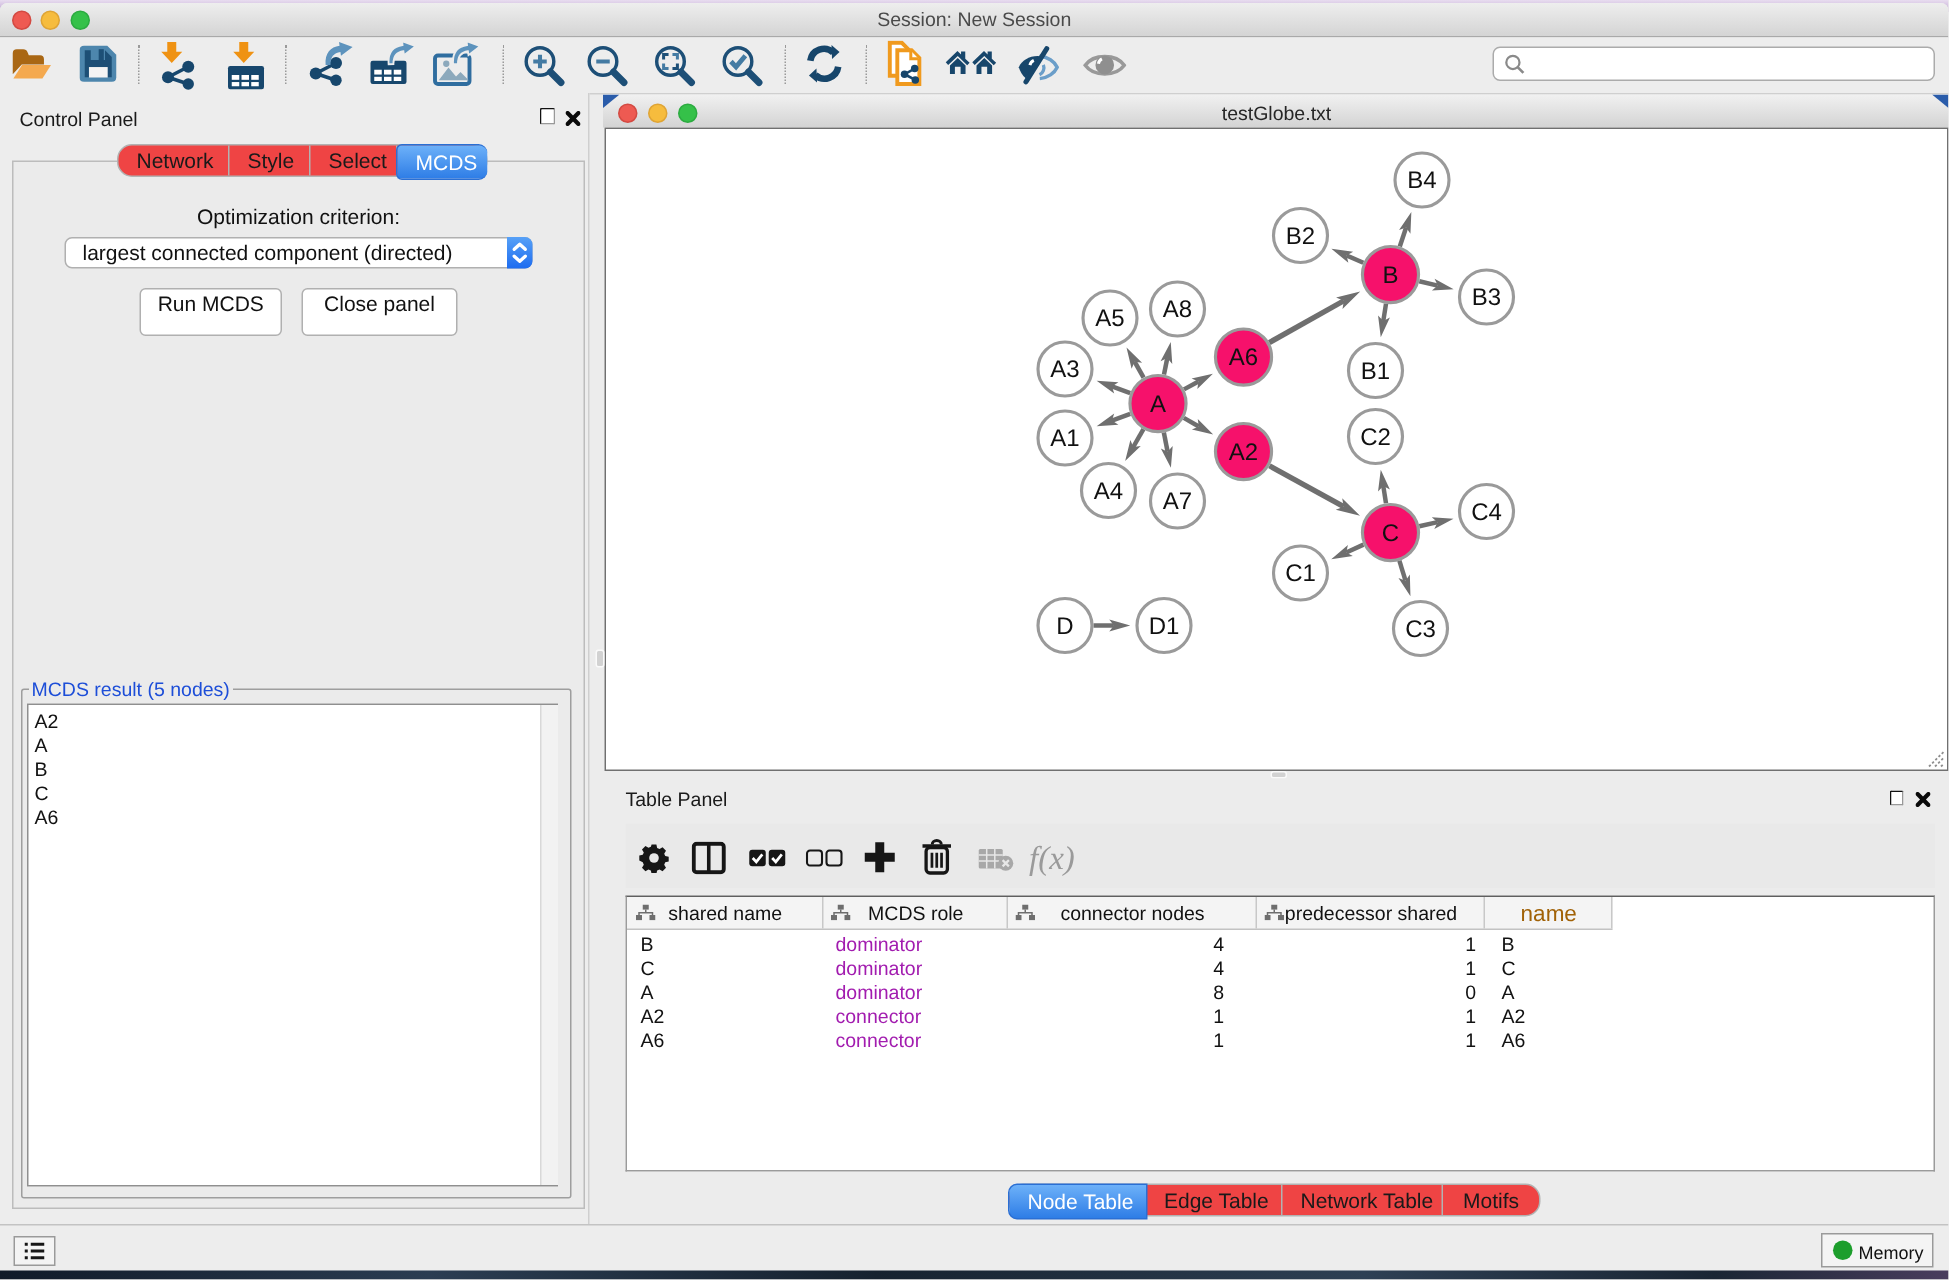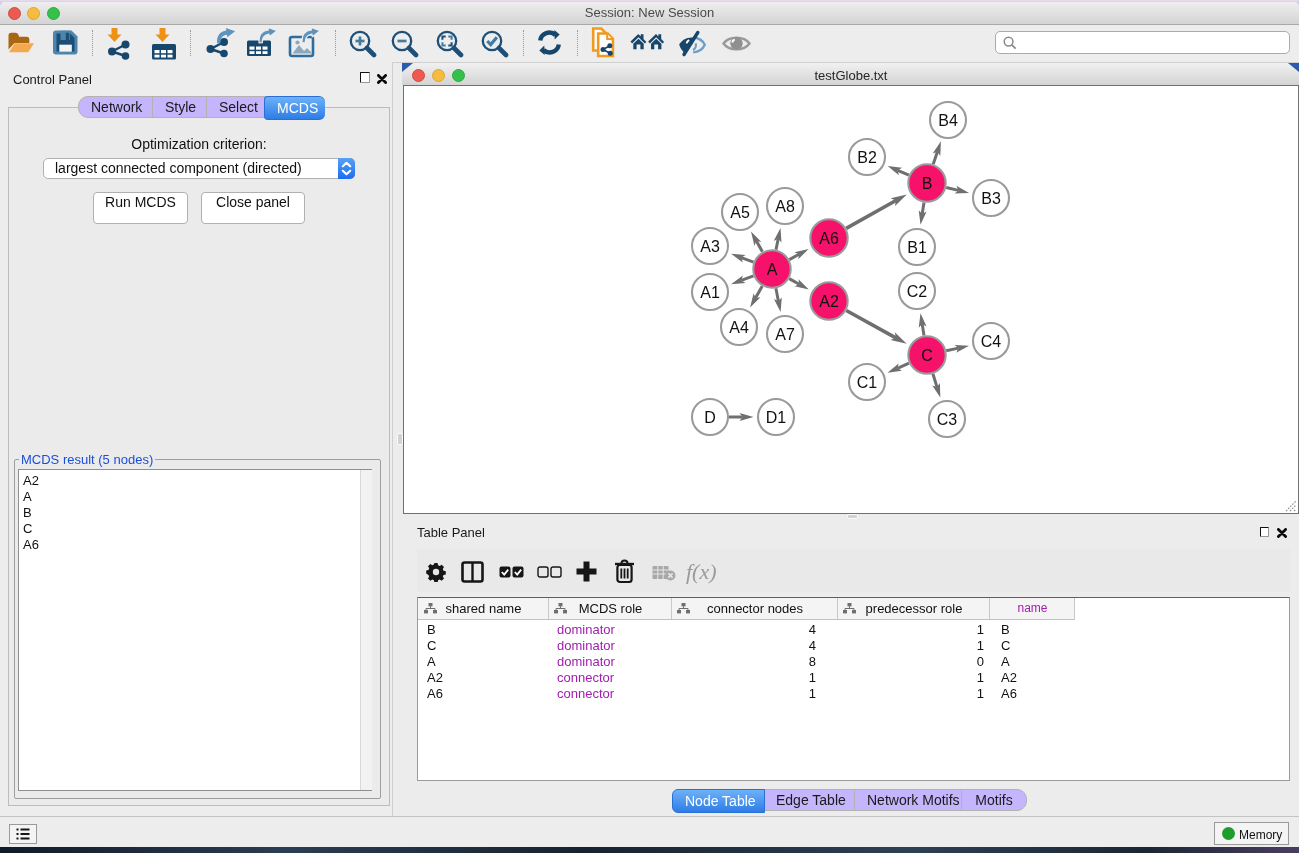--- a/index.html
+++ b/index.html
@@ -1,20 +1,20 @@
 <!DOCTYPE html>
 <html><head><meta charset="utf-8">
 <style>
   html,body{margin:0;padding:0;}
   body{width:1299px;height:853px;position:relative;overflow:hidden;
        font-family:"Liberation Sans",sans-serif;background:#ececec;}
   .abs{position:absolute;}
   .sep{position:absolute;top:30px;height:26px;width:0;border-left:1px dotted #9a9a9a;}
   .light{width:11px;height:11px;border-radius:50%;position:absolute;top:7px;}
-  .tabgrp{position:absolute;display:flex;height:22px;background:#c4b5fd;border:1px solid #b2b2b2;
+  .tabgrp{position:absolute;display:flex;height:22px;background:#ef4444;border:1px solid #b2b2b2;
           border-radius:10px;box-sizing:border-box;}
   .tab{height:20px;line-height:20px;padding:0 12px;font-size:14px;color:#1a1a1a;text-align:center;
        border-right:1px solid #b2b2b2;white-space:nowrap;}
   .tab:last-child{border-right:none;}
   .tabsel{background:linear-gradient(#6db1f9,#2e7de6);color:#fff;margin:-1px;height:22px;line-height:22px;
           border:1px solid #2a6fd4;}
   .btn{position:absolute;background:#fff;border:1px solid #b0b0b0;border-radius:4px;height:32px;
        line-height:19px;font-size:14px;color:#111;text-align:center;box-sizing:border-box;}
 </style></head>
 <body>
@@ -401,22 +401,22 @@
 
 <div class="abs" style="left:418px;top:598px;width:657px;height:21px;background:#f4f4f4;border-bottom:1px solid #c2c2c2;"></div>
 <div class="abs" style="left:548px;top:598px;width:1px;height:21px;background:#c8c8c8;"></div>
 <div class="abs" style="left:671px;top:598px;width:1px;height:21px;background:#c8c8c8;"></div>
 <div class="abs" style="left:837px;top:598px;width:1px;height:21px;background:#c8c8c8;"></div>
 <div class="abs" style="left:989px;top:598px;width:1px;height:21px;background:#c8c8c8;"></div>
 <div class="abs" style="left:1074px;top:598px;width:1px;height:21px;background:#c8c8c8;"></div>
 <div class="abs" style="left:418px;top:601px;width:131px;text-align:center;font-size:13px;color:#111;">shared name</div>
 <div class="abs" style="left:549px;top:601px;width:123px;text-align:center;font-size:13px;color:#111;">MCDS role</div>
 <div class="abs" style="left:672px;top:601px;width:166px;text-align:center;font-size:13px;color:#111;">connector nodes</div>
-<div class="abs" style="left:838px;top:601px;width:152px;text-align:center;font-size:13px;color:#111;">predecessor role</div>
-<div class="abs" style="left:990px;top:601px;width:85px;text-align:center;font-size:12px;color:#a21caf;">name</div>
+<div class="abs" style="left:838px;top:601px;width:152px;text-align:center;font-size:13px;color:#111;">predecessor shared</div>
+<div class="abs" style="left:990px;top:601px;width:85px;text-align:center;font-size:15px;color:#a16207;">name</div>
 <svg class="abs" style="left:424px;top:603px;" width="13" height="11" viewBox="0 0 13 11">
     <g fill="#6e6e6e">
       <rect x="4.5" y="0" width="4" height="3.4"></rect>
       <rect x="0" y="7" width="4" height="3.4"></rect>
       <rect x="9" y="7" width="4" height="3.4"></rect>
     </g>
     <path d="M6.5,3.4 V5.5 M2,7 V5.5 H11 V7" stroke="#6e6e6e" fill="none" stroke-width="1"></path>
   </svg>
 <svg class="abs" style="left:554px;top:603px;" width="13" height="11" viewBox="0 0 13 11">
     <g fill="#6e6e6e">
@@ -445,21 +445,21 @@
 
 <div class="abs" style="left:427px;top:622px;width:120px;font-size:13px;line-height:16px;color:#111;">B<br>C<br>A<br>A2<br>A6</div>
 <div class="abs" style="left:557px;top:622px;width:120px;font-size:13px;line-height:16px;color:#a21caf;">dominator<br>dominator<br>dominator<br>connector<br>connector</div>
 <div class="abs" style="left:700px;top:622px;width:116px;font-size:13px;line-height:16px;color:#111;text-align:right;">4<br>4<br>8<br>1<br>1</div>
 <div class="abs" style="left:860px;top:622px;width:124px;font-size:13px;line-height:16px;color:#111;text-align:right;">1<br>1<br>0<br>1<br>1</div>
 <div class="abs" style="left:1001px;top:622px;width:80px;font-size:13px;line-height:16px;color:#111;">B<br>C<br>A<br>A2<br>A6</div>
 
 <div class="tabgrp" style="left:672px;top:789px;">
  <div class="tab tabsel" style="width:67px;border-radius:6px 0 0 6px;">Node Table</div>
  <div class="tab" style="width:66px;">Edge Table</div>
- <div class="tab" style="width:82px;">Network Motifs</div>
+ <div class="tab" style="width:82px;">Network Table</div>
  <div class="tab" style="width:40px;">Motifs</div>
 </div>
 
 <div class="abs" style="left:0;top:816px;width:1299px;height:31px;background:#ededed;border-top:1px solid #c3c3c3;box-sizing:border-box;"></div>
 <div class="abs" style="left:9px;top:824px;width:28px;height:20px;background:#f4f4f4;border:1px solid #9a9a9a;box-sizing:border-box;"></div>
 <svg class="abs" style="left:16px;top:828px;" width="14" height="12" viewBox="0 0 13 12">
  <g fill="#161616">
   <rect x="0" y="0.5" width="2" height="2"></rect>
       <rect x="4" y="0.5" width="9" height="2"></rect>
   <rect x="0" y="5" width="2" height="2"></rect>

